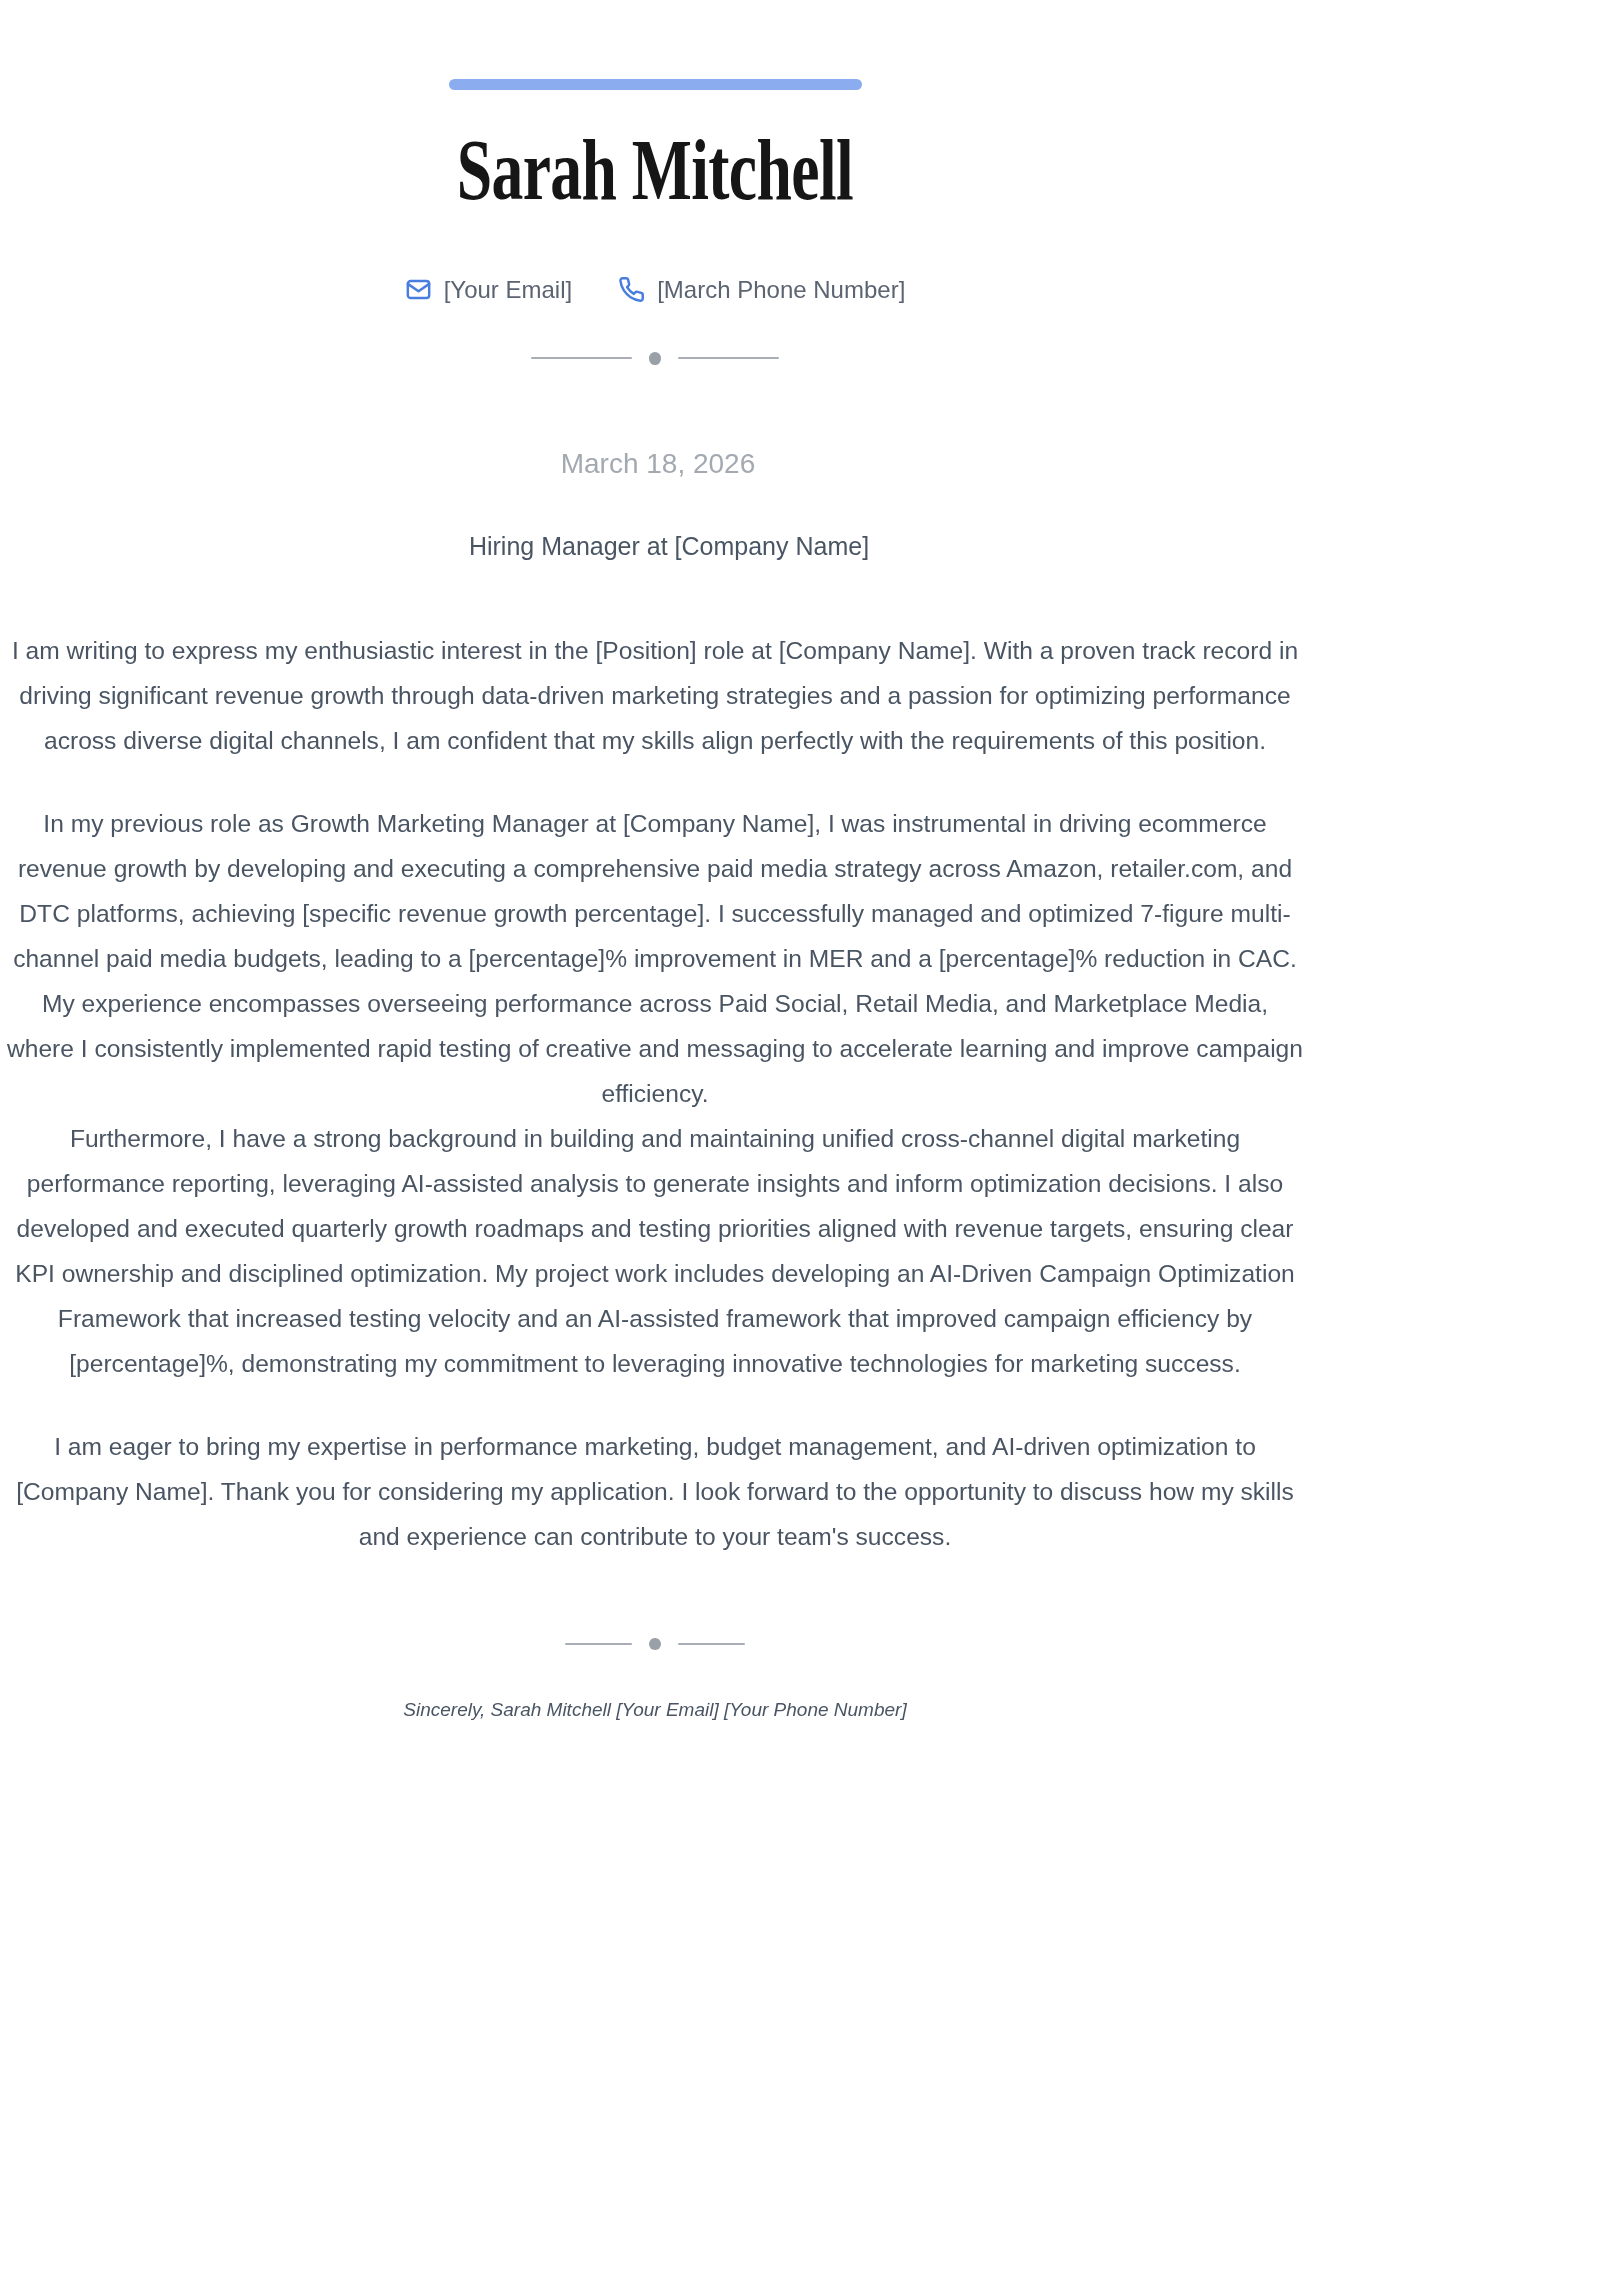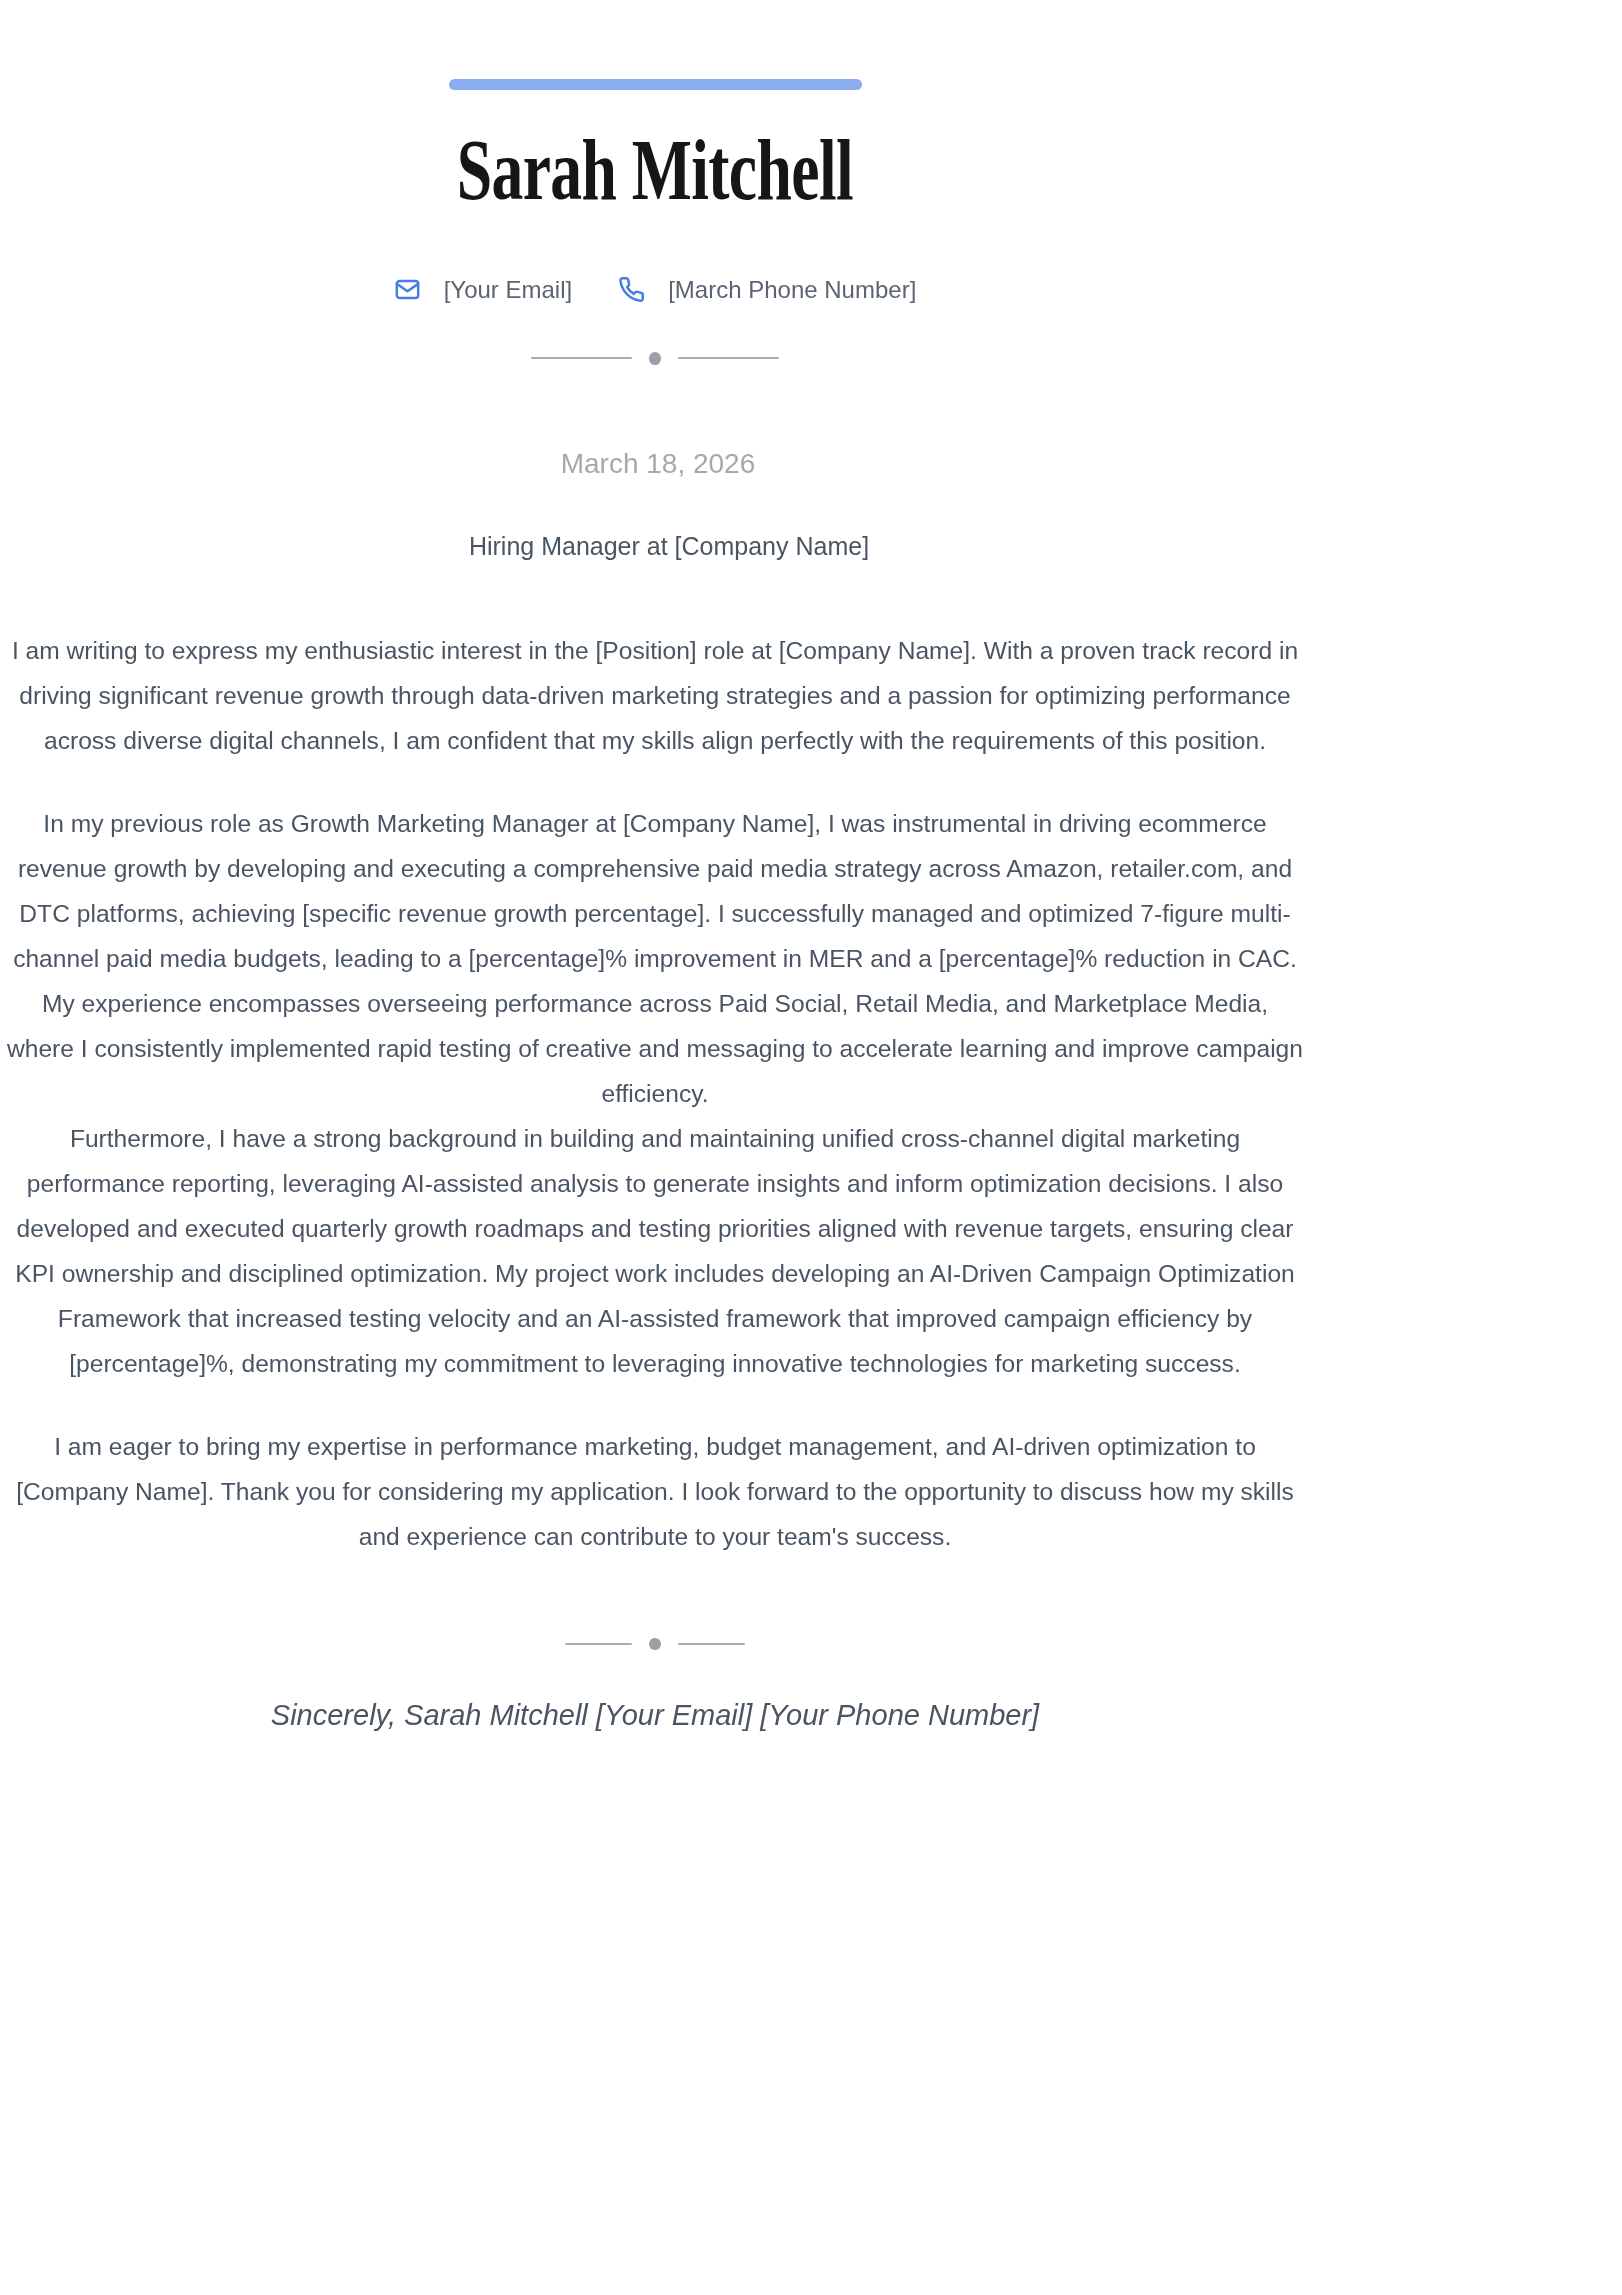--- a/index.html
+++ b/index.html
@@ -26,21 +26,21 @@
     line-height: 1.12;
     color: var(--title, #161616);
     letter-spacing: -0.8px;
   }
   .name-inner { display: inline-block; transform: scaleX(0.74); transform-origin: center; white-space: nowrap; }
   .contact-row {
     margin-top: 27px;
     display: flex; justify-content: center; align-items: center; gap: 46px;
     font-size: 24px; color: var(--contact_text, #5b6472);
   }
-  .contact-item { display: flex; align-items: center; gap: 23px; }
+  .contact-item { display: flex; align-items: center; gap: 12px; }
   .icon { display: inline-flex; color: var(--icon, #4a7de0); }
   .icon svg { width: 27px; height: 27px; display: block; }
   .divider {
     display: flex; align-items: center; justify-content: center; gap: 17.4px;
     height: 12.7px;
   }
   .divider.top { margin-top: 48px; }
   .divider.bottom { margin-top: 79px; }
   .divider-line { height: 2.4px; border-radius: 1.6px; background: var(--divider, #a9aeb6); }
   .divider-line.w-long { width: 101px; }
@@ -59,21 +59,21 @@
     margin: 0 0 38px 0;
     font-size: 24.6px; line-height: 45px;
     color: var(--body_text, #4a5563);
     text-align: center;
     white-space: pre-line;
   }
   .letter-body p:last-child { margin-bottom: 0; }
   .signature-line {
     margin-top: 49px; text-align: center;
     font-style: italic;
-    font-size: 29px; color: var(--body_text, #4a5563);
+    font-size: 19px; color: var(--body_text, #4a5563);
   }
 </style>
 </head>
 <body>
 
 <div class="page">
 
   <div class="accent-line"></div>
 
   <h1 class="name"><span class="name-inner">Sarah Mitchell</span></h1>

